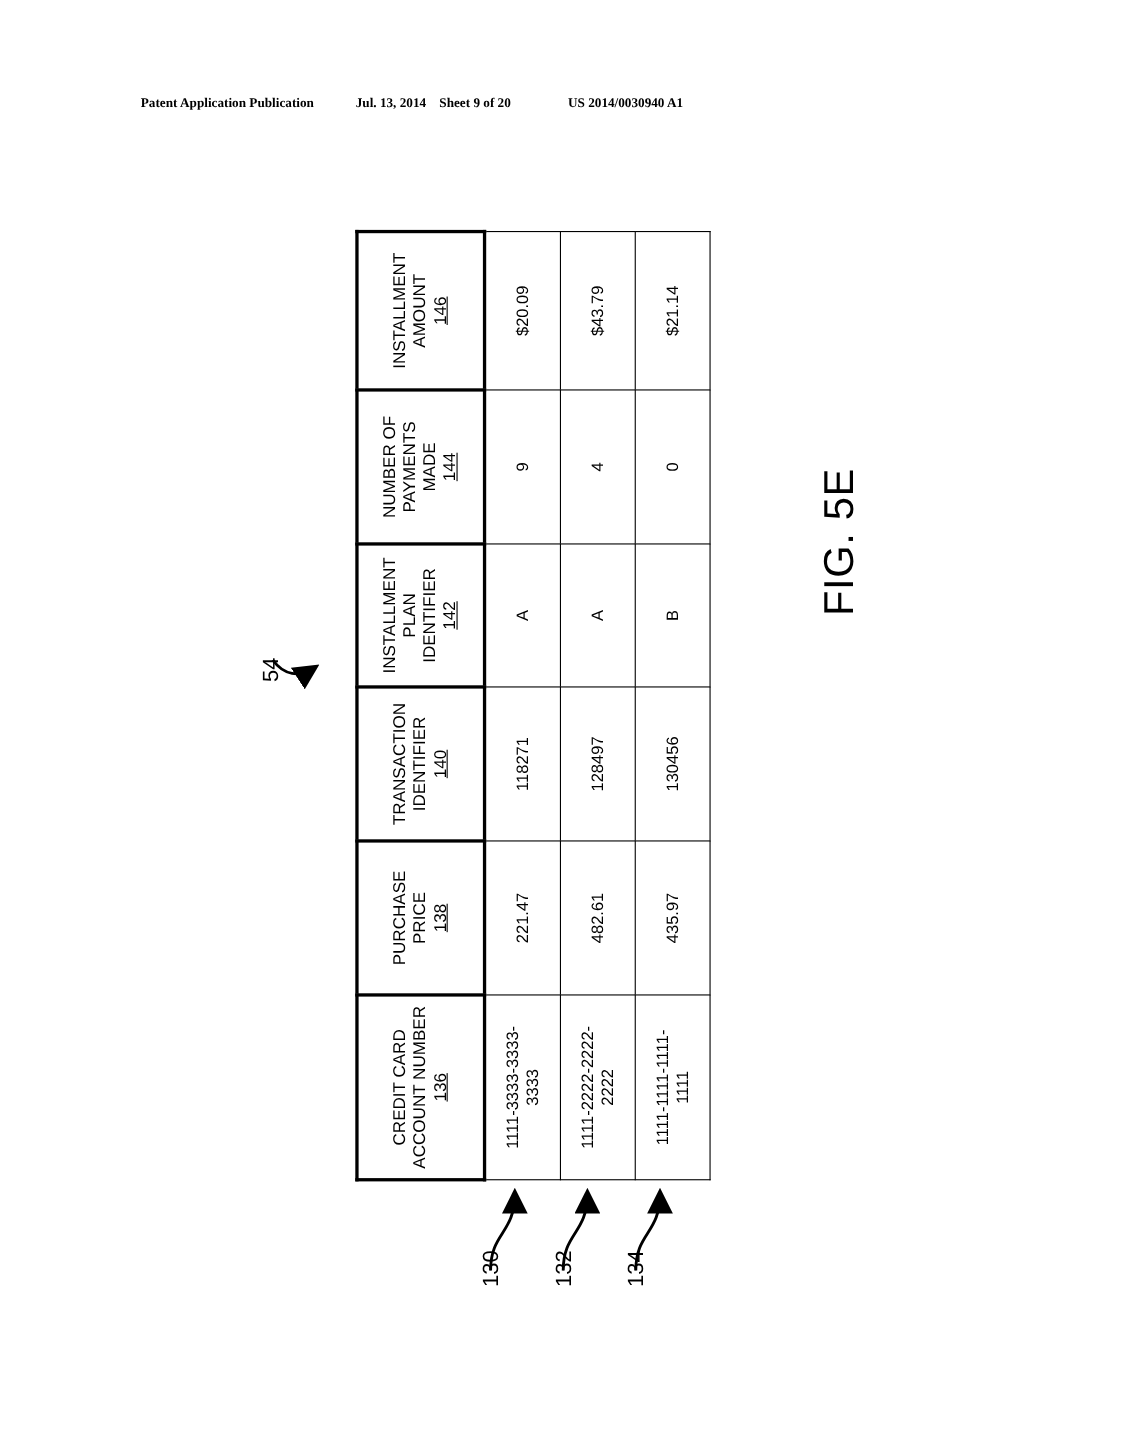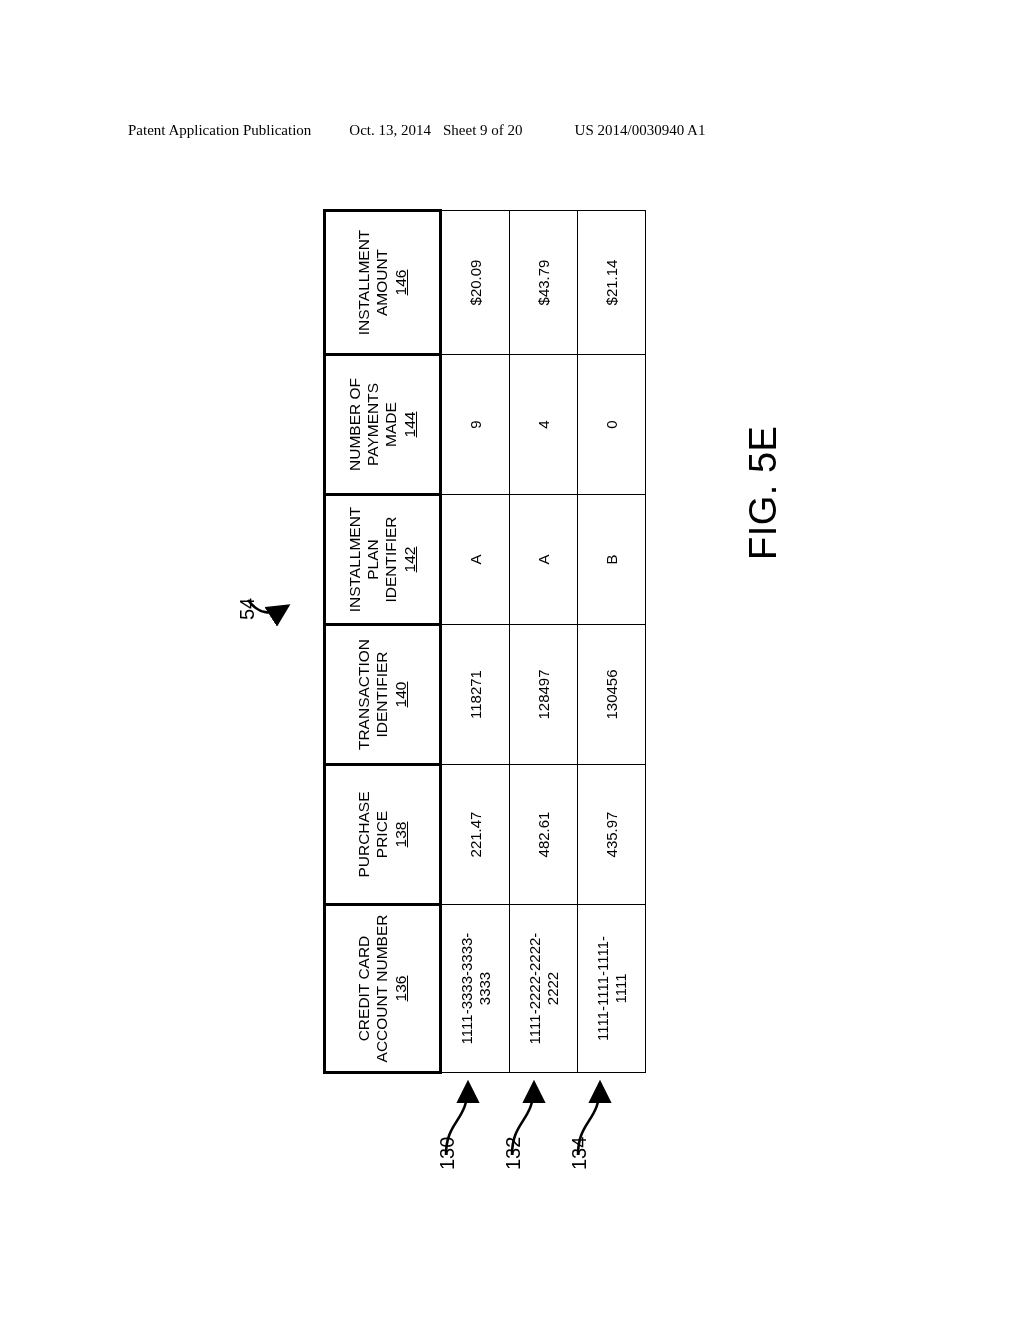--- a/index.html
+++ b/index.html
@@ -16,29 +16,29 @@
     overflow: hidden;
   }
 
   
   .pub-header {
     position: absolute;
     top: 86px;
     left: 128px;
     width: 768px;
     font-family: "Liberation Serif", serif;
-    font-weight: normal;
-    font-size: 15px;
+    font-weight: bold;
+    font-size: 12px;
     white-space: nowrap;
     display: flex;
     align-items: baseline;
   }
   .pub-header .h-title { }
   .pub-header .h-date  { margin-left: 38px; }
-  .pub-header .h-sheet { margin-left: 12px; margin-top: 36px; }
+  .pub-header .h-sheet { margin-left: 12px; }
   .pub-header .h-num   { margin-left: 52px; }
 
   
   #figure {
     position: absolute;
     left: 0;
     top: 0;
     width: 1024px;
     height: 1320px;
   }
@@ -130,21 +130,21 @@
     width: 1024px;
     height: 1320px;
     pointer-events: none;
   }
 </style>
 </head>
 <body>
 
 <div class="pub-header">
   <span class="h-title">Patent Application Publication</span>
-  <span class="h-date">Oct. 13, 2014</span>
+  <span class="h-date">Jul. 13, 2014</span>
   <span class="h-sheet">Sheet 9 of 20</span>
   <span class="h-num">US 2014/0030940 A1</span>
 </div>
 
 <div id="figure">
 
   <div id="table-wrap">
     <table class="grid">
       <colgroup>
         <col class="c-ccn">

